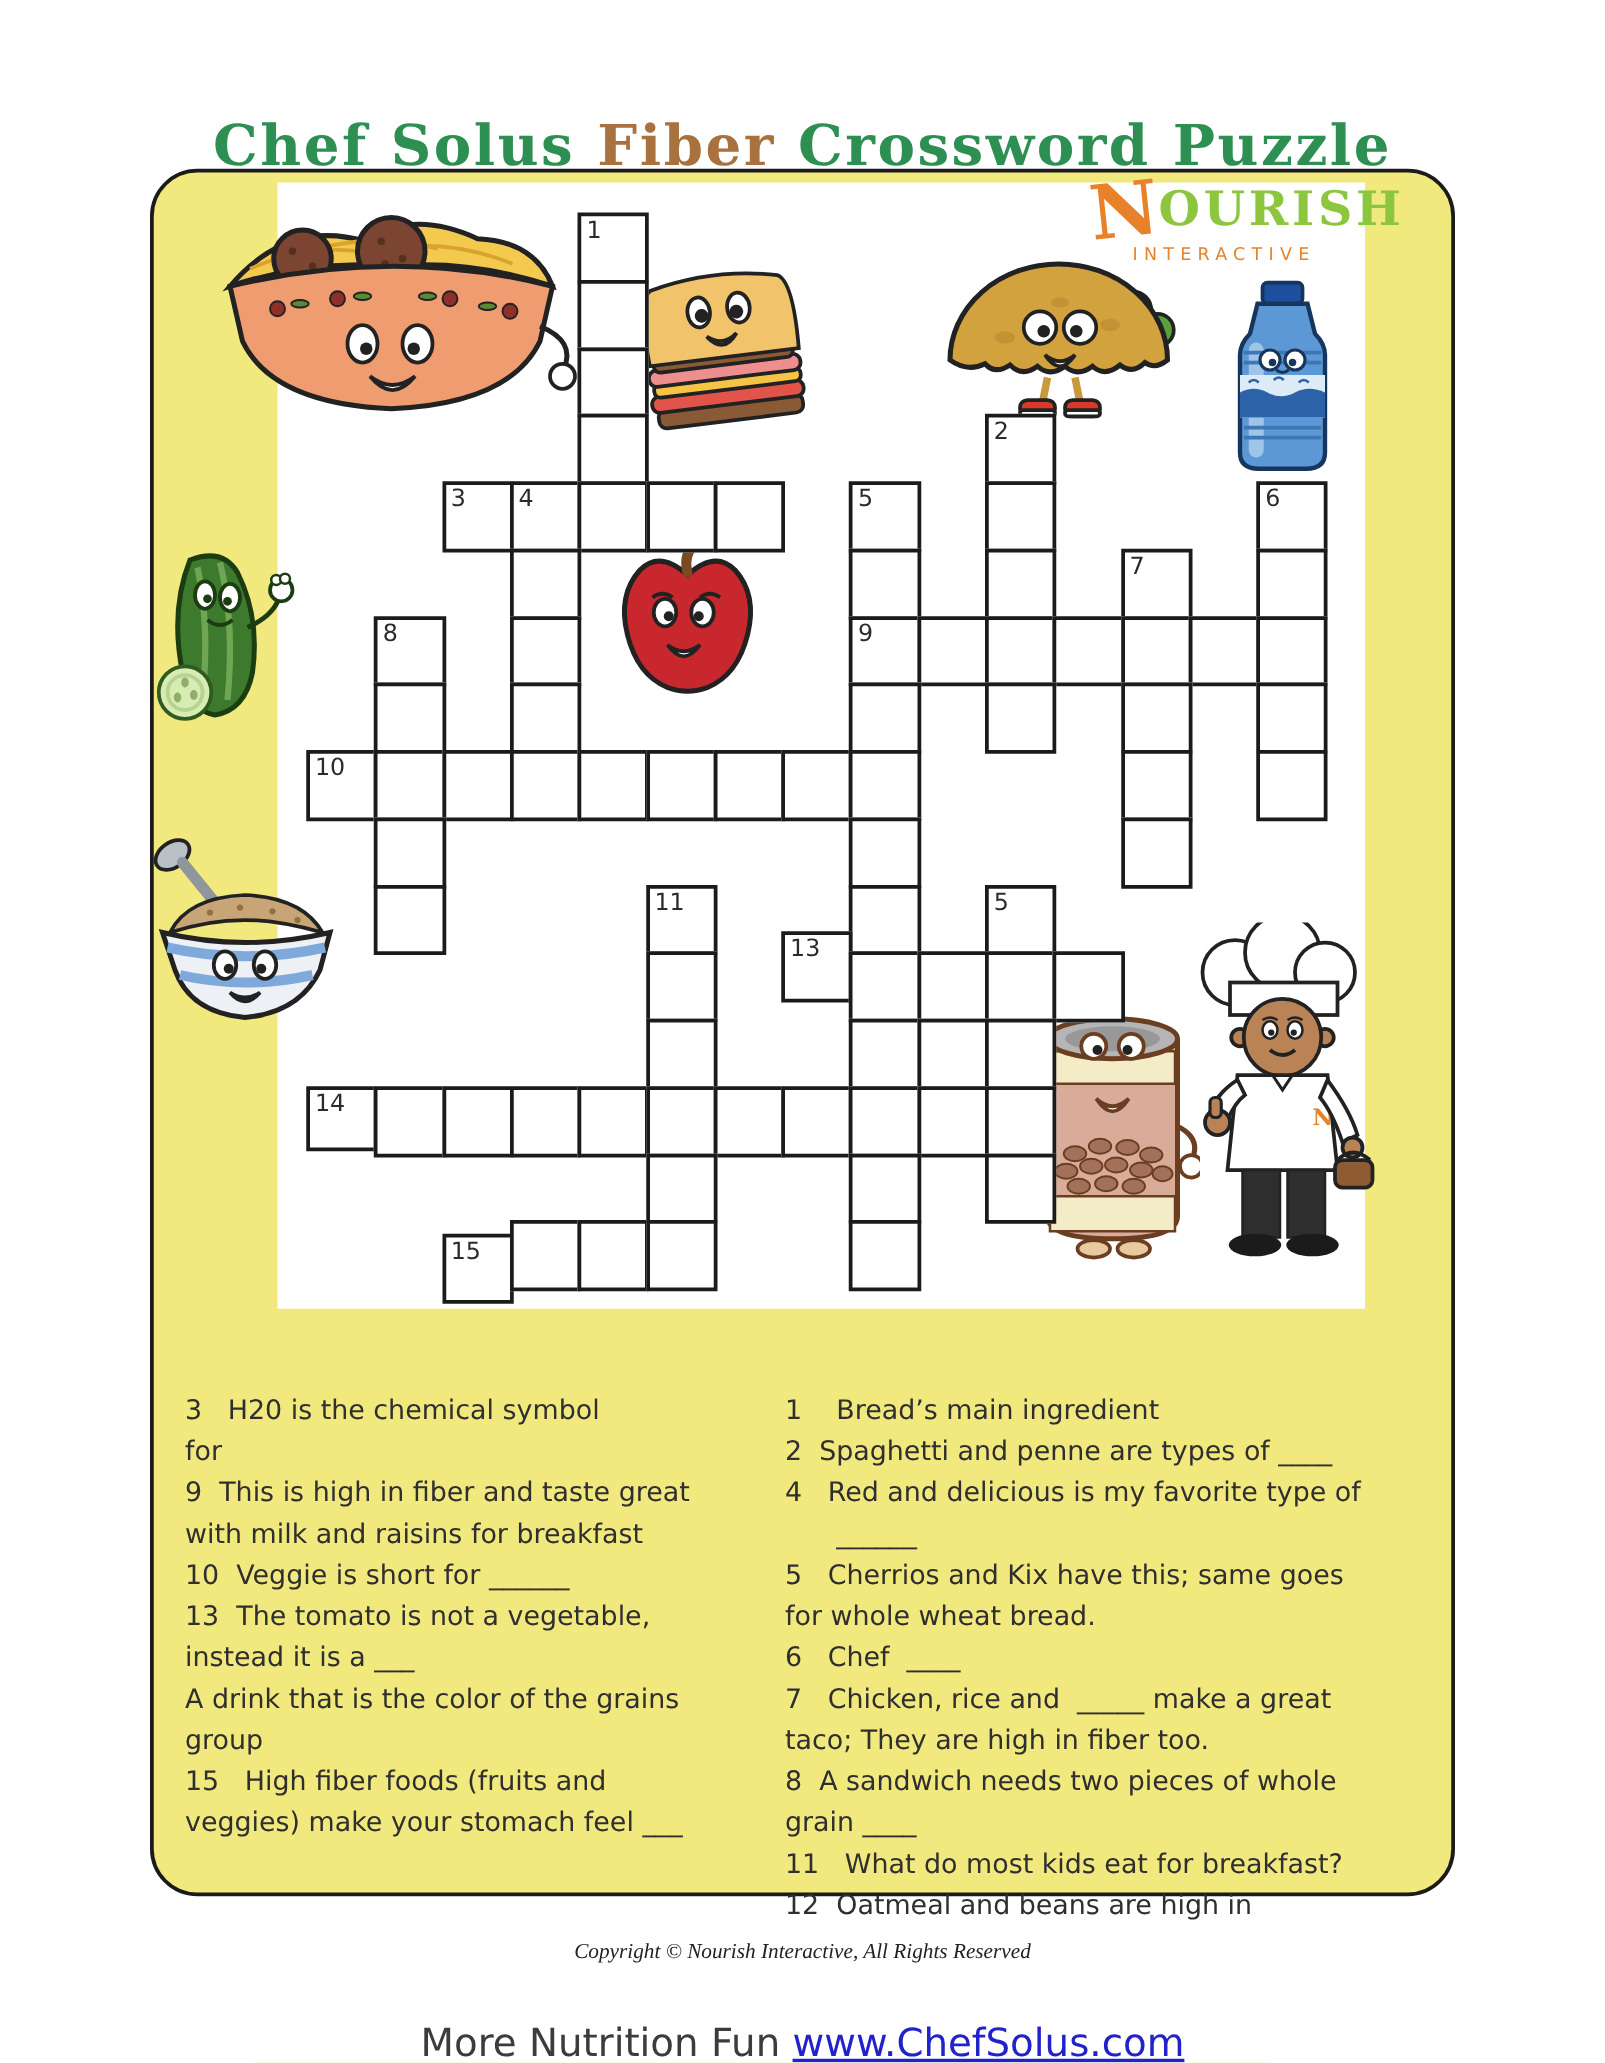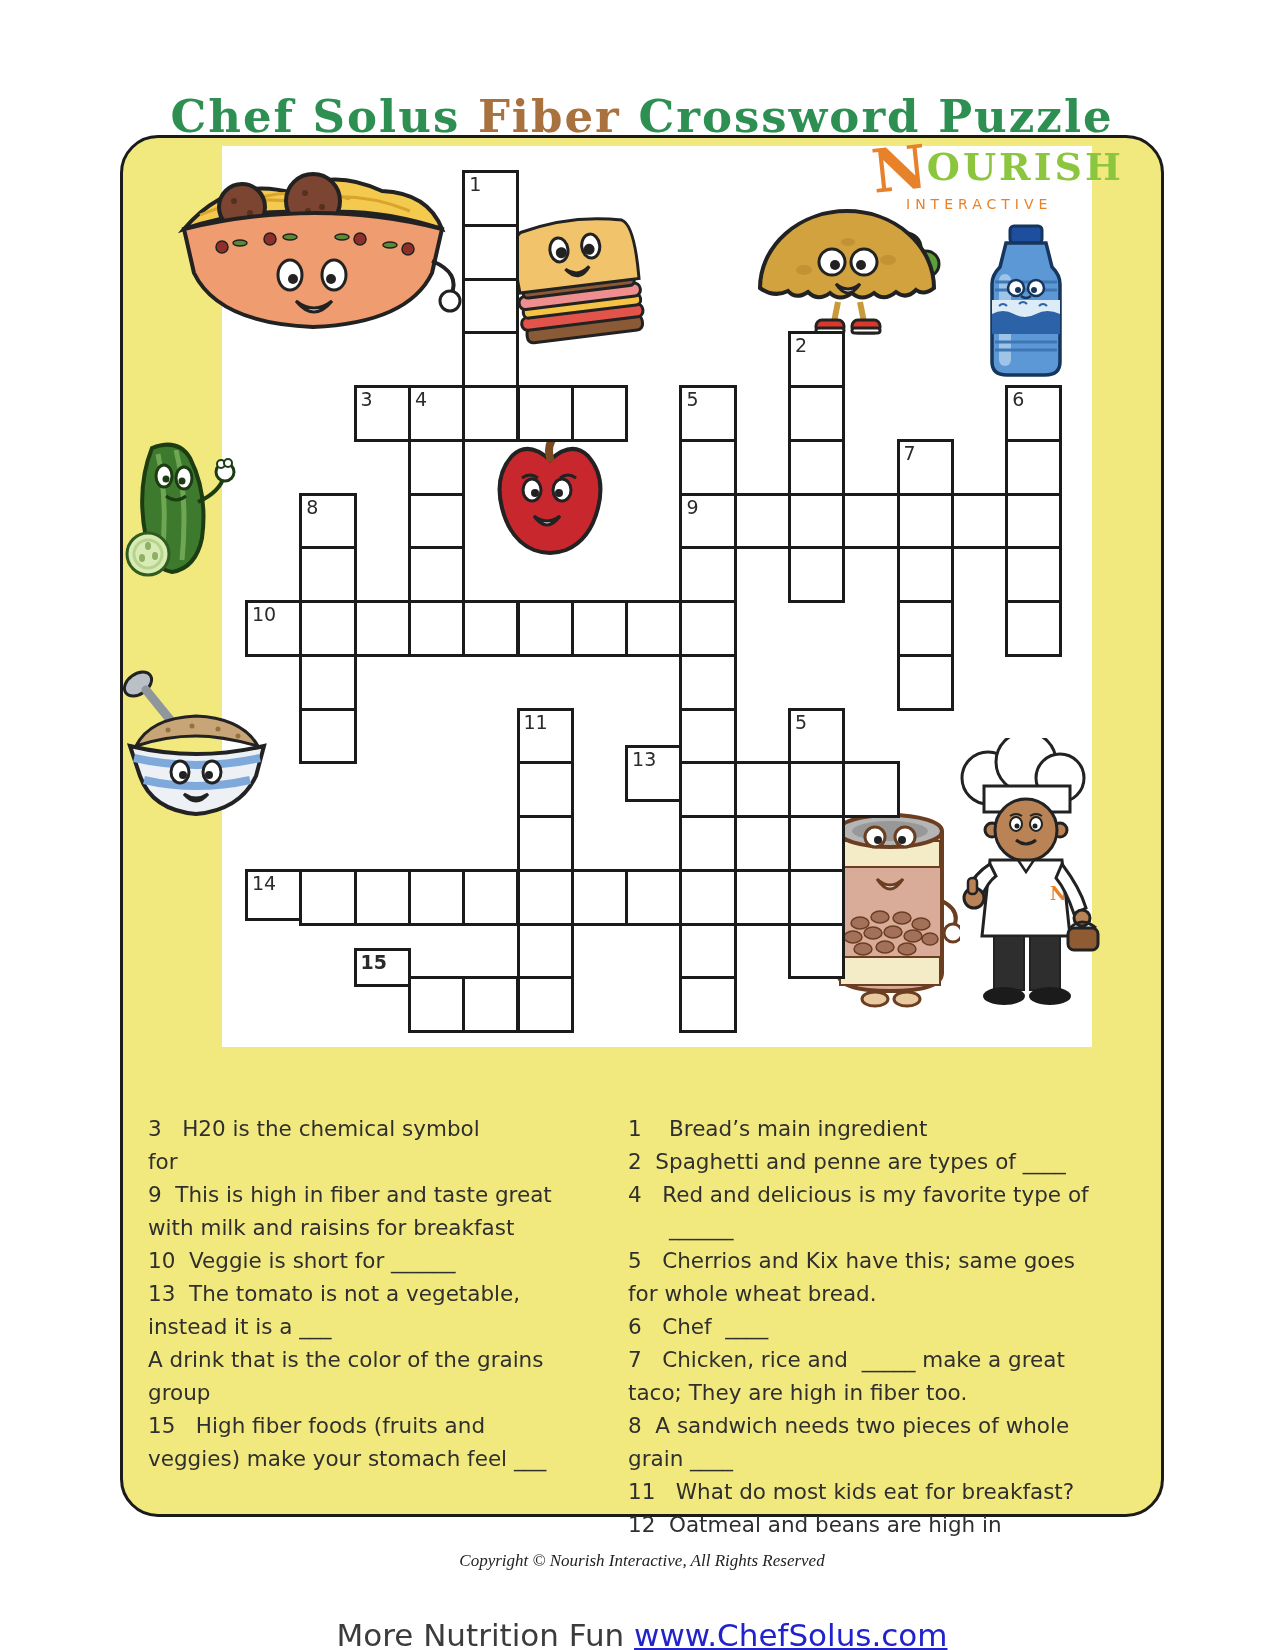--- a/index.html
+++ b/index.html
@@ -368,21 +368,21 @@
       <div class="cell" style="left: 462.2px; top: 868.75px; width: 57.3px; height: 56.75px;"></div>
       <div class="cell" style="left: 516.5px; top: 868.75px; width: 57.3px; height: 56.75px;"></div>
       <div class="cell" style="left: 570.8px; top: 868.75px; width: 57.3px; height: 56.75px;"></div>
       <div class="cell" style="left: 625.1px; top: 868.75px; width: 57.3px; height: 56.75px;"></div>
       <div class="cell" style="left: 679.4px; top: 868.75px; width: 57.3px; height: 56.75px;"></div>
       <div class="cell" style="left: 733.7px; top: 868.75px; width: 57.3px; height: 56.75px;"></div>
       <div class="cell" style="left: 788px; top: 868.75px; width: 57.3px; height: 56.75px;"></div>
       <div class="cell" style="left: 516.5px; top: 922.5px; width: 57.3px; height: 56.75px;"></div>
       <div class="cell" style="left: 679.4px; top: 922.5px; width: 57.3px; height: 56.75px;"></div>
       <div class="cell" style="left: 788px; top: 922.5px; width: 57.3px; height: 56.75px;"></div>
-      <div class="cell" style="left: 353.6px; top: 948px; width: 57.3px; height: 39px; font-weight: bold;">
+      <div class="cell" style="left: 353.6px; top: 987px; width: 57.3px; height: 56px;">
         <span class="cellnum">15</span>
       </div>
       <div class="cell" style="left: 407.9px; top: 976.25px; width: 57.3px; height: 56.75px;"></div>
       <div class="cell" style="left: 462.2px; top: 976.25px; width: 57.3px; height: 56.75px;"></div>
       <div class="cell" style="left: 516.5px; top: 976.25px; width: 57.3px; height: 56.75px;"></div>
       <div class="cell" style="left: 679.4px; top: 976.25px; width: 57.3px; height: 56.75px;"></div>
     </div>
 
   <div class="clue-col" id="across-col">
   <div class="clue-line">3   H20 is the chemical symbol</div><div class="clue-line">for</div><div class="clue-line">9  This is high in fiber and taste great</div><div class="clue-line">with milk and raisins for breakfast</div><div class="clue-line">10  Veggie is short for ______</div><div class="clue-line">13  The tomato is not a vegetable,</div><div class="clue-line">instead it is a ___</div><div class="clue-line">A drink that is the color of the grains</div><div class="clue-line">group</div><div class="clue-line">15   High fiber foods (fruits and</div><div class="clue-line">veggies) make your stomach feel ___</div></div>

